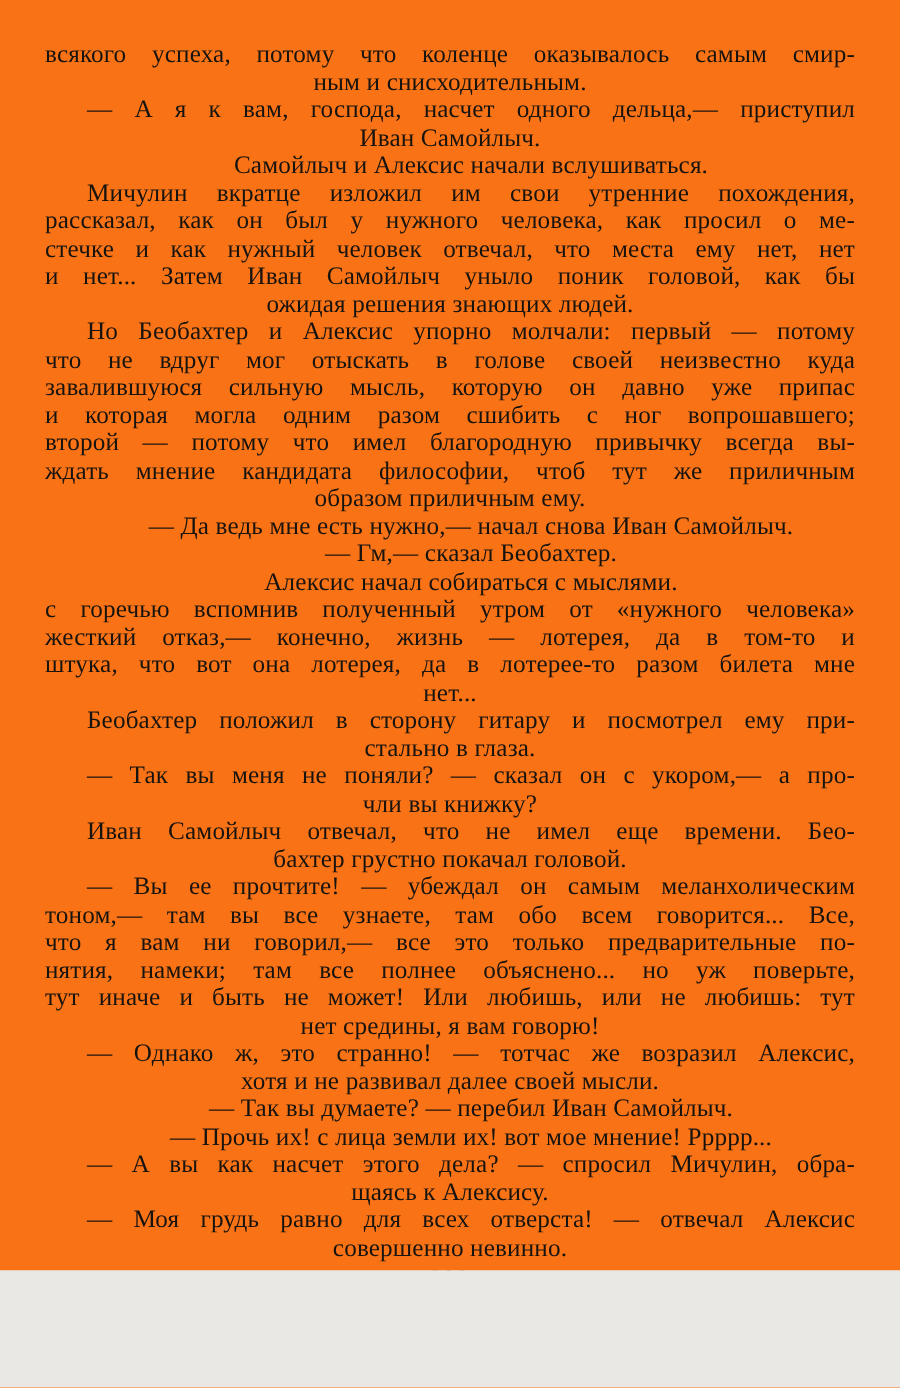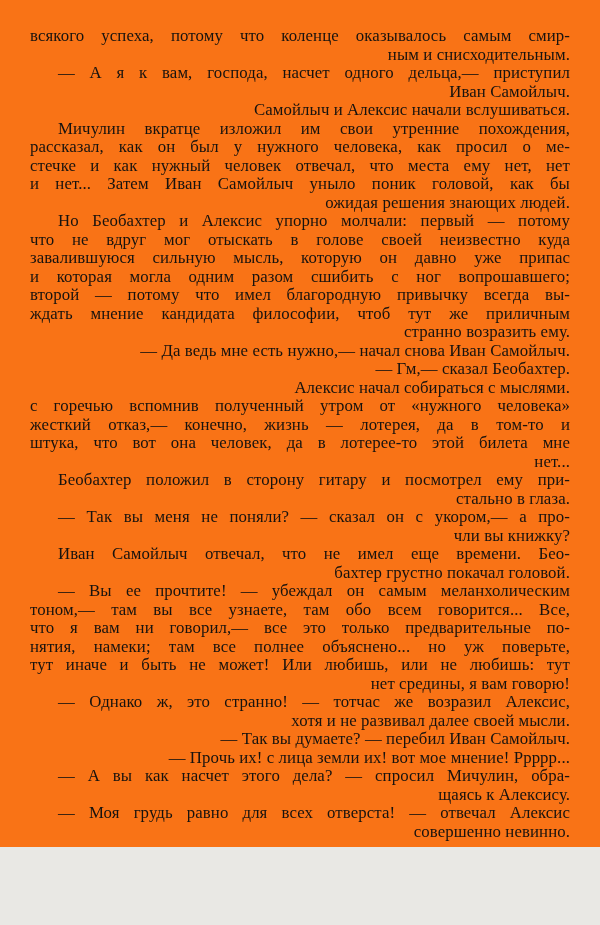--- a/index.html
+++ b/index.html
@@ -23,21 +23,21 @@
     top: 27px;
     left: 30px;
     width: 540px;
   }
   .line {
     font-size: 16.8px;
     line-height: 18.5px;
     height: 18.5px;
     white-space: nowrap;
     letter-spacing: 0.1px;
-    text-align: right;
+    text-align: center;
   }
   
   .line.j {
     white-space: normal;
     text-align: justify;
     text-align-last: justify;
   }
   
   .line.ind {
     padding-left: 28px;
@@ -67,27 +67,27 @@
       <div class="line j">рассказал, как он был у нужного человека, как просил о ме-</div>
       <div class="line j">стечке и как нужный человек отвечал, что места ему нет, нет</div>
       <div class="line j">и нет... Затем Иван Самойлыч уныло поник головой, как бы</div>
       <div class="line">ожидая решения знающих людей.</div>
       <div class="line j ind">Но Беобахтер и Алексис упорно молчали: первый — потому</div>
       <div class="line j">что не вдруг мог отыскать в голове своей неизвестно куда</div>
       <div class="line j">завалившуюся сильную мысль, которую он давно уже припас</div>
       <div class="line j">и которая могла одним разом сшибить с ног вопрошавшего;</div>
       <div class="line j">второй — потому что имел благородную привычку всегда вы-</div>
       <div class="line j">ждать мнение кандидата философии, чтоб тут же приличным</div>
-      <div class="line">странно возразить ему.</div>
+      <div class="line">образом приличным ему.</div>
       <div class="line ind">— Да ведь мне есть нужно,— начал снова Иван Самойлыч.</div>
       <div class="line ind">— Гм,— сказал Беобахтер.</div>
       <div class="line ind">Алексис начал собираться с мыслями.</div>
       <div class="line j">с горечью вспомнив полученный утром от «нужного человека»</div>
       <div class="line j">жесткий отказ,— конечно, жизнь — лотерея, да в том-то и</div>
-      <div class="line j">штука, что вот она человек, да в лотерее-то этой билета мне</div>
+      <div class="line j">штука, что вот она лотерея, да в лотерее-то разом билета мне</div>
       <div class="line">нет...</div>
       <div class="line j ind">Беобахтер положил в сторону гитару и посмотрел ему при-</div>
       <div class="line">стально в глаза.</div>
       <div class="line j ind">— Так вы меня не поняли? — сказал он с укором,— а про-</div>
       <div class="line">чли вы книжку?</div>
       <div class="line j ind">Иван Самойлыч отвечал, что не имел еще времени. Бео-</div>
       <div class="line">бахтер грустно покачал головой.</div>
       <div class="line j ind">— Вы ее прочтите! — убеждал он самым меланхолическим</div>
       <div class="line j">тоном,— там вы все узнаете, там обо всем говорится... Все,</div>
       <div class="line j">что я вам ни говорил,— все это только предварительные по-</div>

